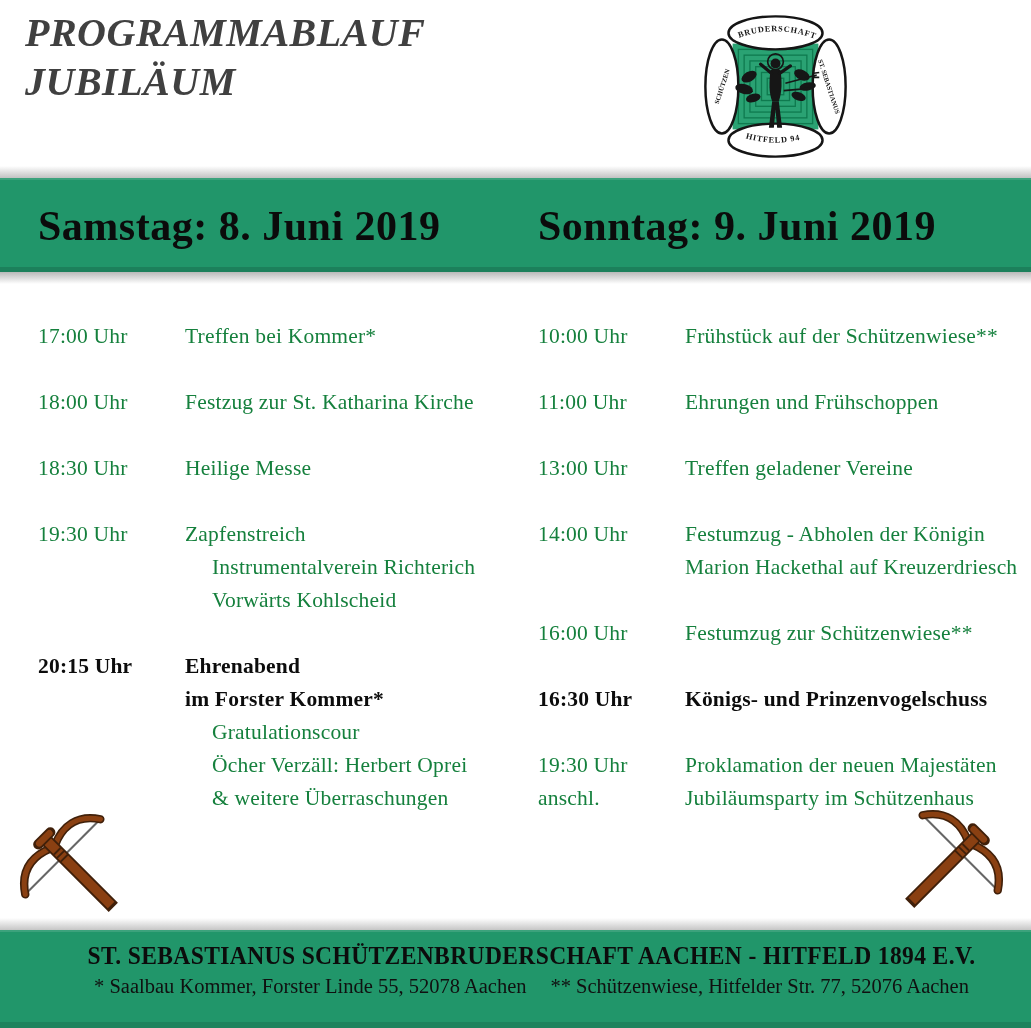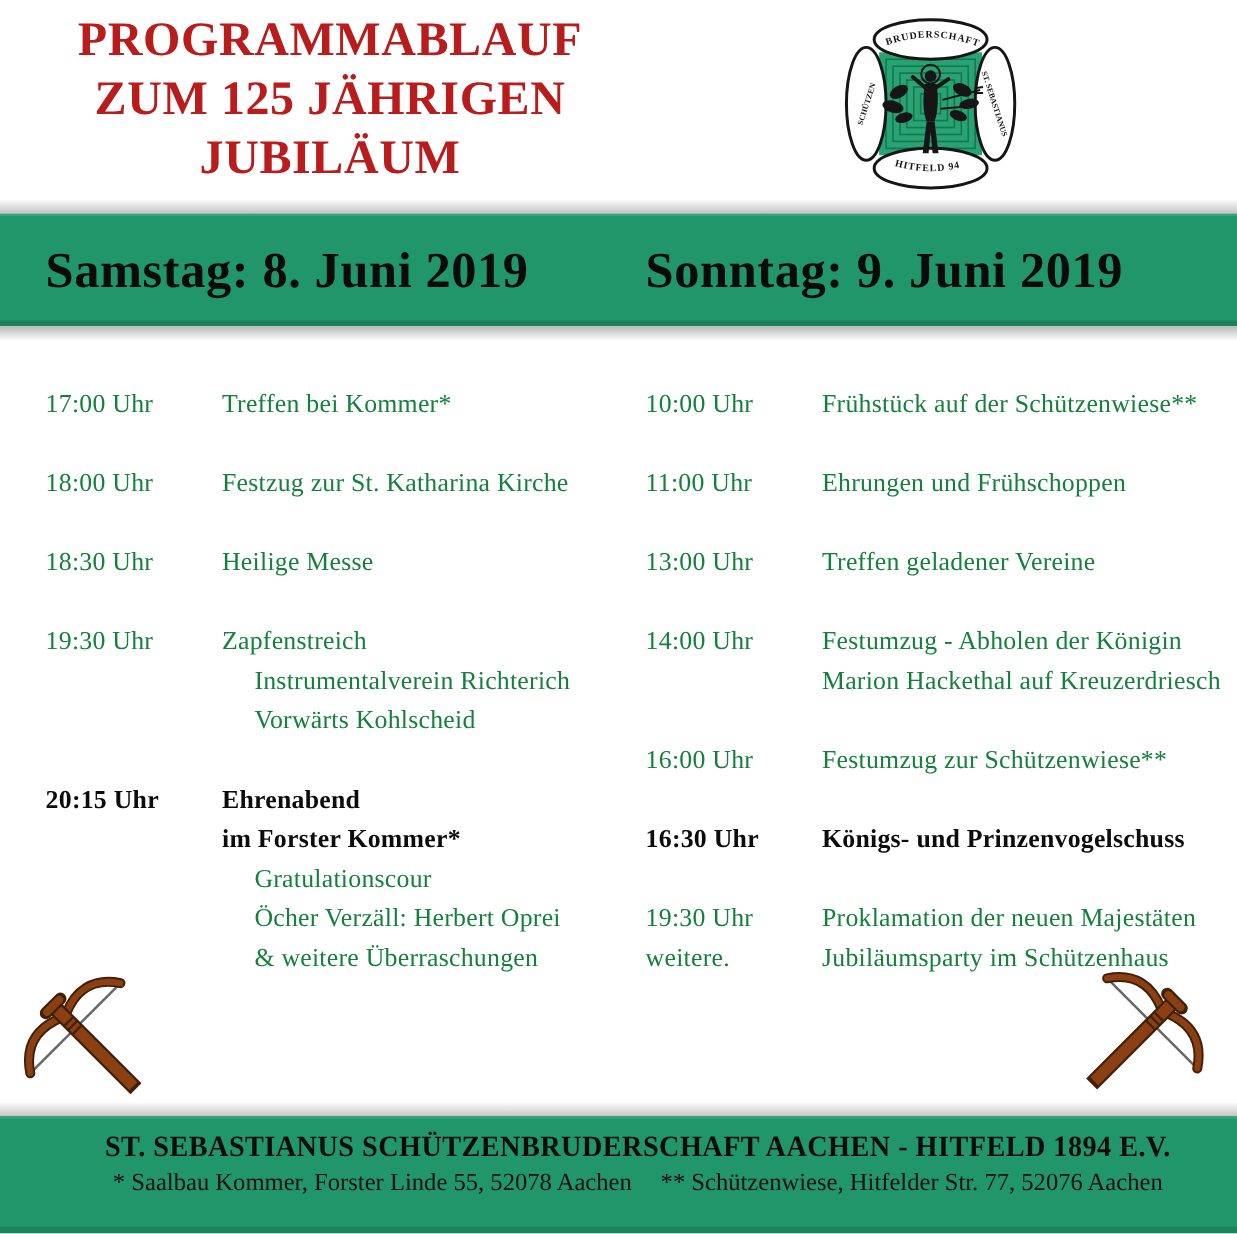--- a/index.html
+++ b/index.html
@@ -3,23 +3,24 @@
 <meta charset="utf-8">
 <style>
   html,body{margin:0;padding:0;}
   body{
     width:1031px;height:1028px;position:relative;overflow:hidden;
     background:#ffffff;color:#111;
     font-family:"Liberation Serif","DejaVu Serif",serif;
   }
   
   .title{
-    position:absolute;left:25px;top:8px;width:500px;text-align:center;
-    font-weight:bold;font-size:40px;line-height:49px;color:#b91c1c;
+    position:absolute;left:25px;top:8px;width:500px;
+    font-weight:bold;font-size:40px;line-height:49px;color:#404040;
     letter-spacing:.5px;
+    font-style:italic;
   }
   
   .emblem{position:absolute;left:693px;top:4px;width:165px;height:165px;}
   
   .day-banner{
     position:absolute;left:0;top:178px;width:1031px;height:94px;
     background:#21966a;
     box-shadow:inset 0 -5px 0 rgba(0,0,0,.14), inset 0 2px 0 rgba(255,255,255,.12);
     text-align:center;
   }
@@ -63,21 +64,20 @@
   .footer-line2{
     margin-top:5px;display:flex;justify-content:center;gap:24px;
     font-size:20.5px;color:#101010;white-space:nowrap;
   }
 </style>
 </head>
 <body>
 
 <div class="title">
   <div>PROGRAMMABLAUF</div>
-  <div>ZUM 125 JÄHRIGEN</div>
   <div>JUBILÄUM</div>
 </div>
 
 <svg class="emblem" viewBox="0 0 200 200">
 
   <rect x="48" y="48" width="104" height="104" fill="#2aa273"></rect>
   <g fill="none" stroke="#0f7a4f" stroke-width="1.6">
     <rect x="55" y="55" width="90" height="90"></rect>
     <rect x="62" y="62" width="76" height="76"></rect>
     <rect x="69" y="69" width="62" height="62"></rect>
@@ -223,21 +223,21 @@
       <div class="time bold">
         <div class="line">16:30 Uhr</div>
       </div>
       <div class="lines">
         <div class="line bold">Königs- und Prinzenvogelschuss</div>
       </div>
     </div>
     <div class="row">
       <div class="time">
         <div class="line">19:30 Uhr</div>
-        <div class="line">weitere.</div>
+        <div class="line">anschl.</div>
       </div>
       <div class="lines">
         <div class="line">Proklamation der neuen Majestäten</div>
         <div class="line">Jubiläumsparty im Schützenhaus</div>
       </div>
     </div>
   </div>
 
 <svg class="crossbow left" viewBox="0 0 110 110">
   <line x1="9" y1="92" x2="92" y2="9" stroke="#666666" stroke-width="2.2"></line>

